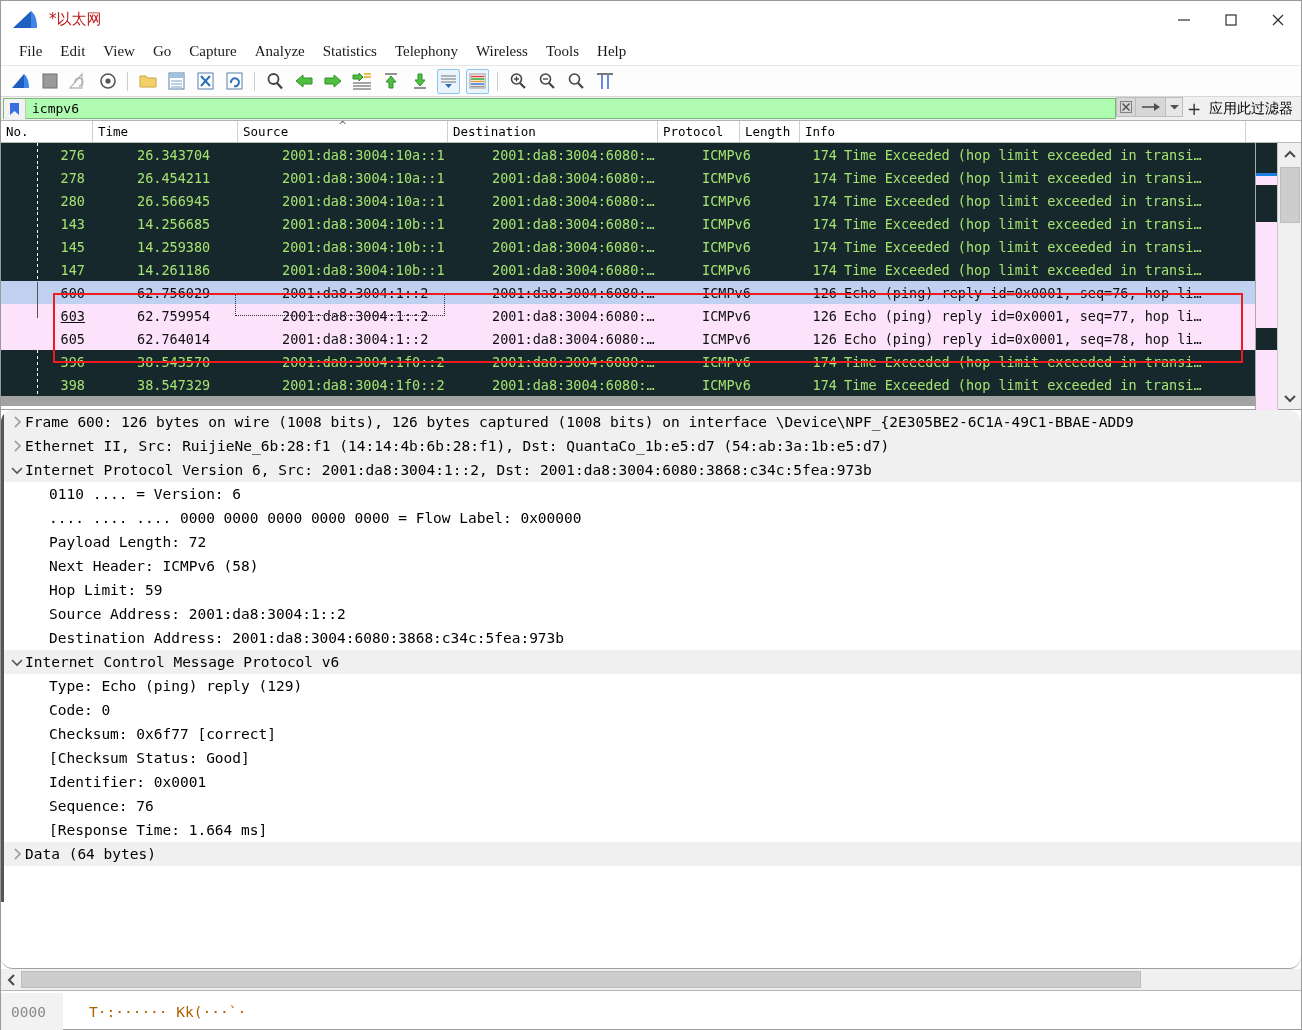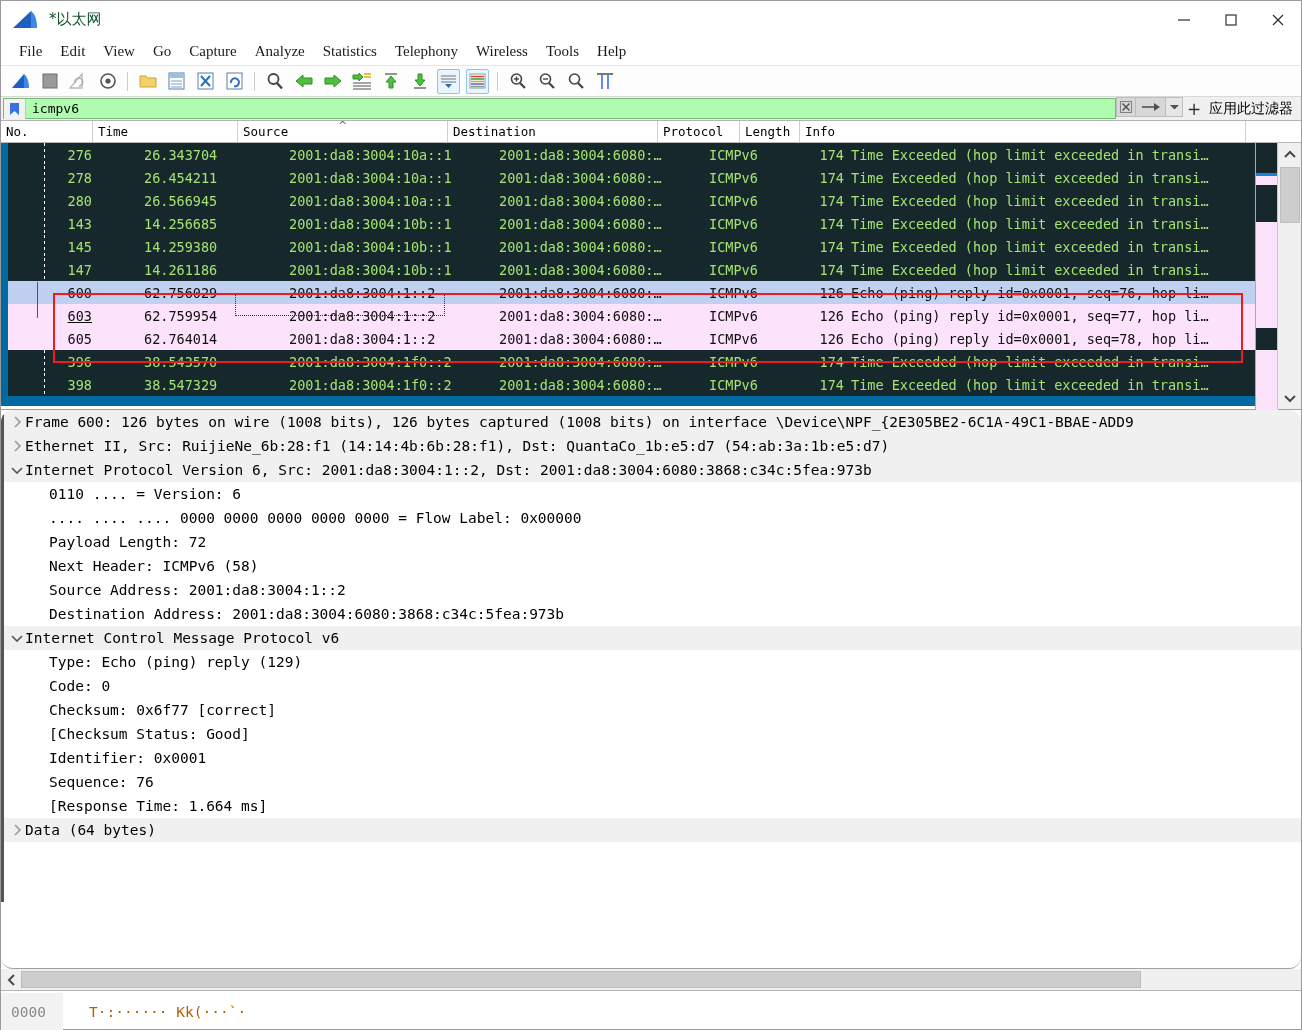--- a/index.html
+++ b/index.html
@@ -25,21 +25,21 @@
     background: #ffffff;
     border-bottom: 1px solid #ffffff;
   }
   .app-logo {
     width: 30px; height: 22px;
     margin-left: 10px; margin-right: 8px;
     position: relative;
   }
   .app-logo svg { display:block; }
   .title-text {
-    font-size: 15px; color: #14532d;
+    font-size: 15px; color: #b91c1c;
     font-family: "DejaVu Sans", sans-serif;
     letter-spacing: 0px;
     text-align: center;
   }
   .win-controls { margin-left: auto; display: flex; height: 38px; }
   .win-btn {
     width: 47px; height: 38px;
     display: flex; align-items: center; justify-content: center;
     font-size: 15px; color: #303030;
     font-family: "DejaVu Sans", sans-serif;
@@ -161,22 +161,21 @@
   }
   .sortcaret {
     position: absolute; left: 50%; top: 0px;
     transform: translateX(-50%);
     font-size: 11px; color: #666;
     font-family: "DejaVu Sans", sans-serif;
     line-height: 9px;
   }
   .plist-rows {
     flex: 1 1 auto; position: relative; overflow: hidden;
-    background: #0369a1;
-    padding-left: 7px;
+    background: #a3a3a3;
   }
   .prow {
     height: 23px; display: flex; align-items: center;
     font-family: "DejaVu Sans Mono", monospace;
     font-size: 13.5px;
     white-space: nowrap;
     position: relative;
   }
   .prow .c {
     overflow: hidden; white-space: nowrap;
@@ -746,20 +745,24 @@
         <div class="dline">
           <span style="width: 40px; flex: 0 0 40px;"></span>
           <span class="dtext">Payload Length: 72</span>
         </div>
         <div class="dline">
           <span style="width: 40px; flex: 0 0 40px;"></span>
           <span class="dtext">Next Header: ICMPv6 (58)</span>
         </div>
         <div class="dline">
           <span style="width: 40px; flex: 0 0 40px;"></span>
+          <span class="dtext">Hop Limit: 59</span>
+        </div>
+        <div class="dline">
+          <span style="width: 40px; flex: 0 0 40px;"></span>
           <span class="dtext">Source Address: 2001:da8:3004:1::2</span>
         </div>
         <div class="dline">
           <span style="width: 40px; flex: 0 0 40px;"></span>
           <span class="dtext">Destination Address: 2001:da8:3004:6080:3868:c34c:5fea:973b</span>
         </div>
         <div class="dline hl">
           <span class="twisty">
             <svg width="12" height="9" viewBox="0 0 12 9">
               <path d="M1 2 L6 7 L11 2" fill="none" stroke="#555" stroke-width="1.6"></path>

